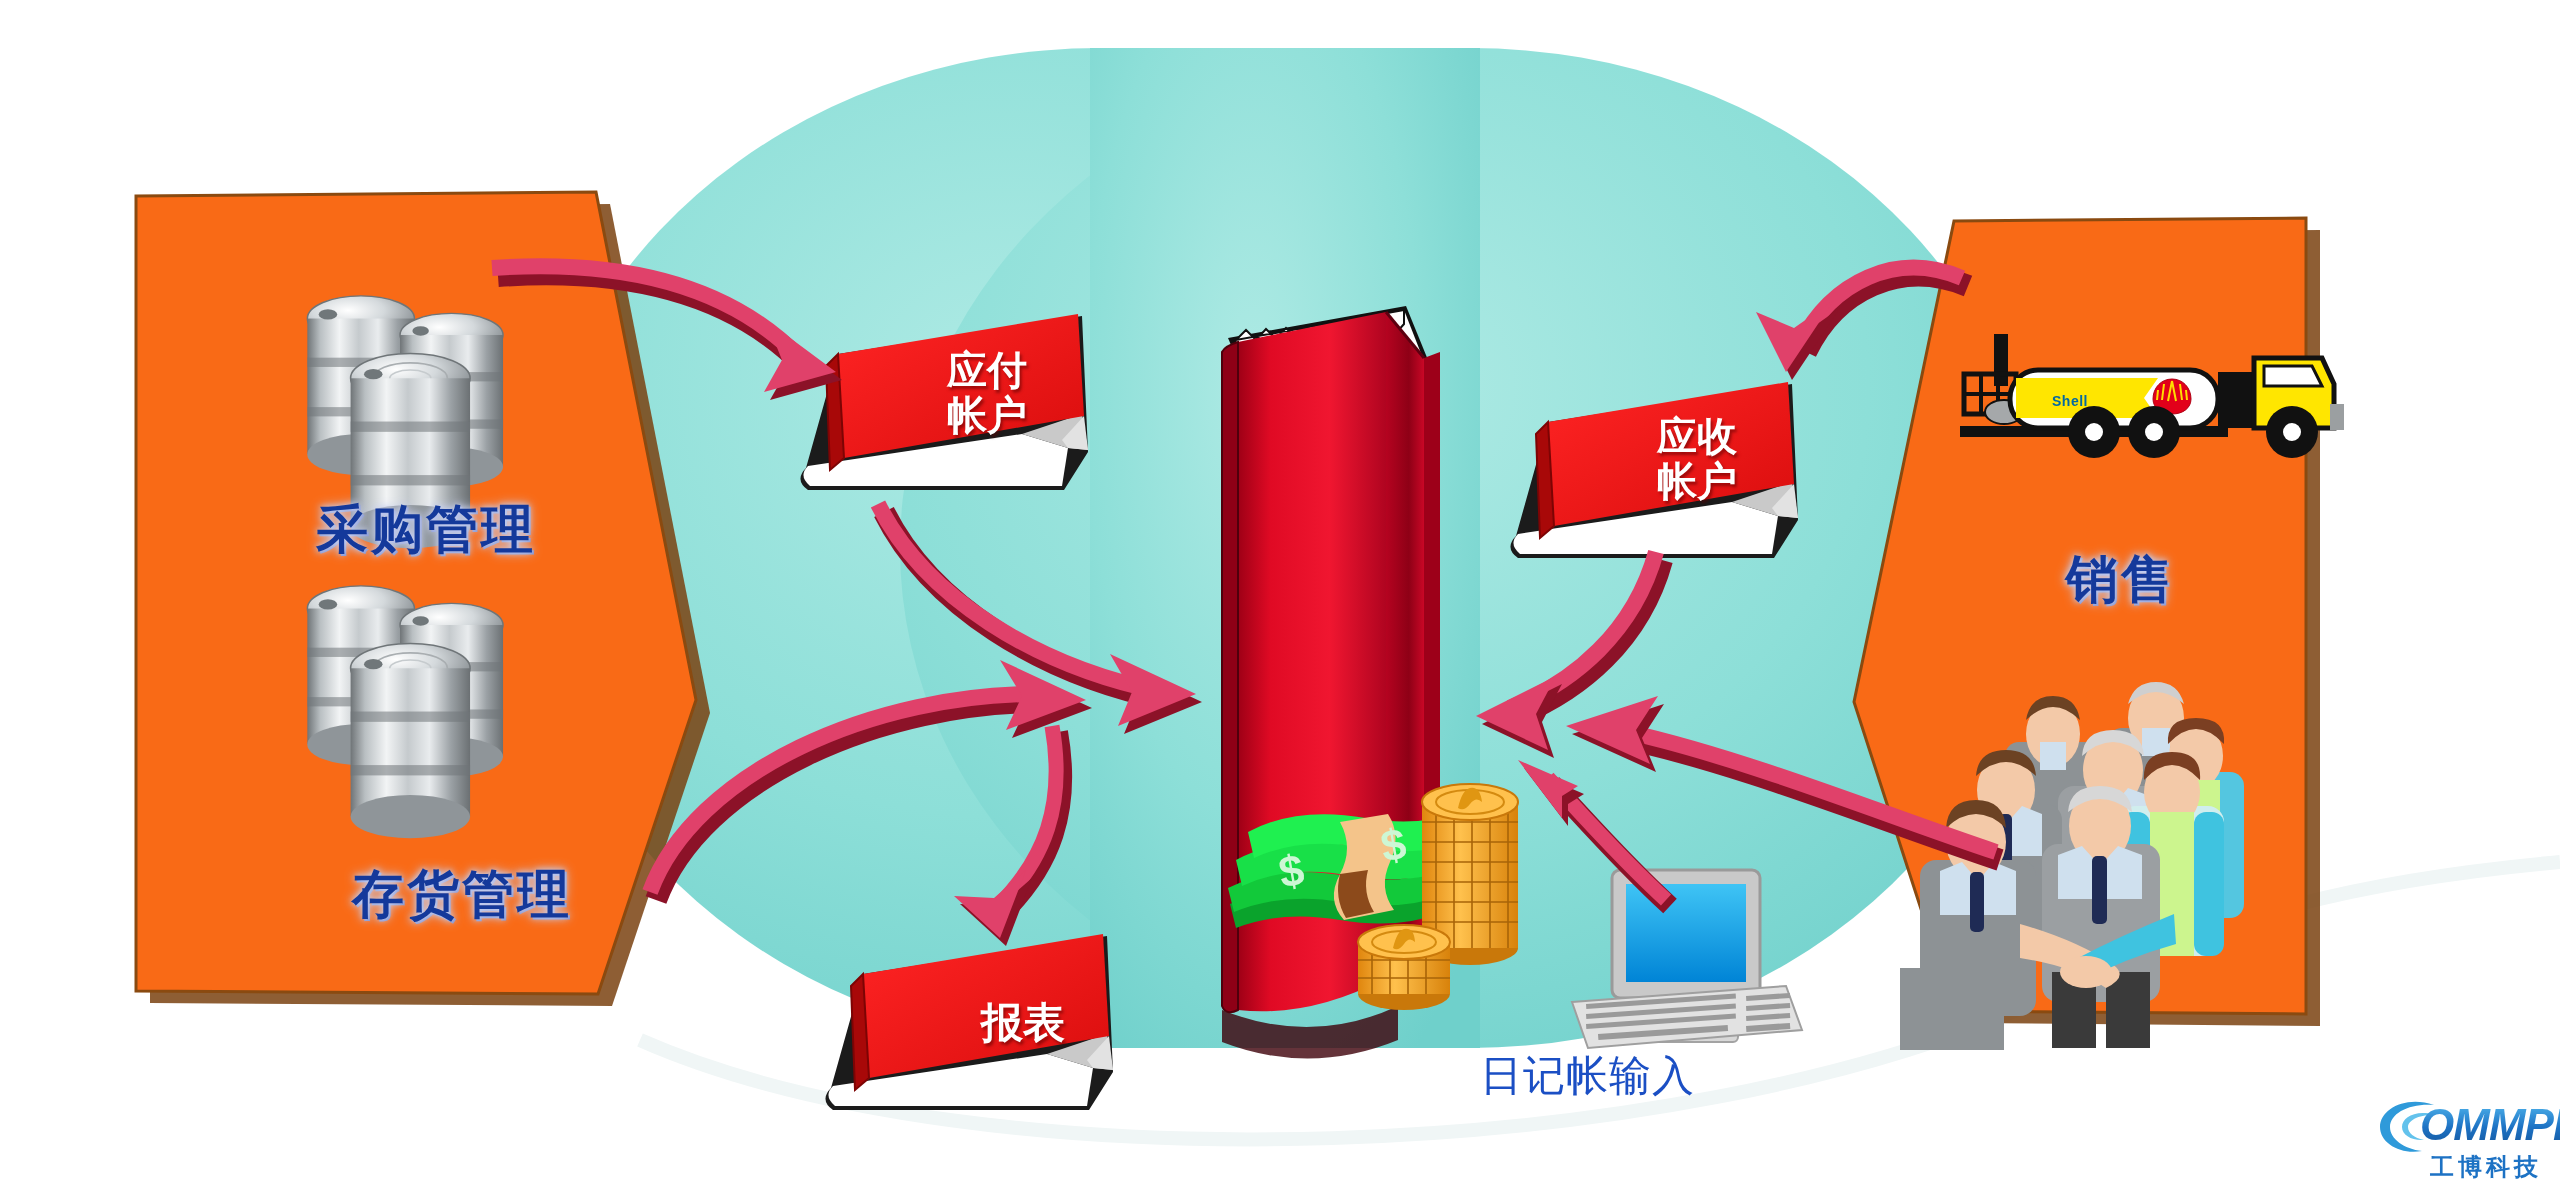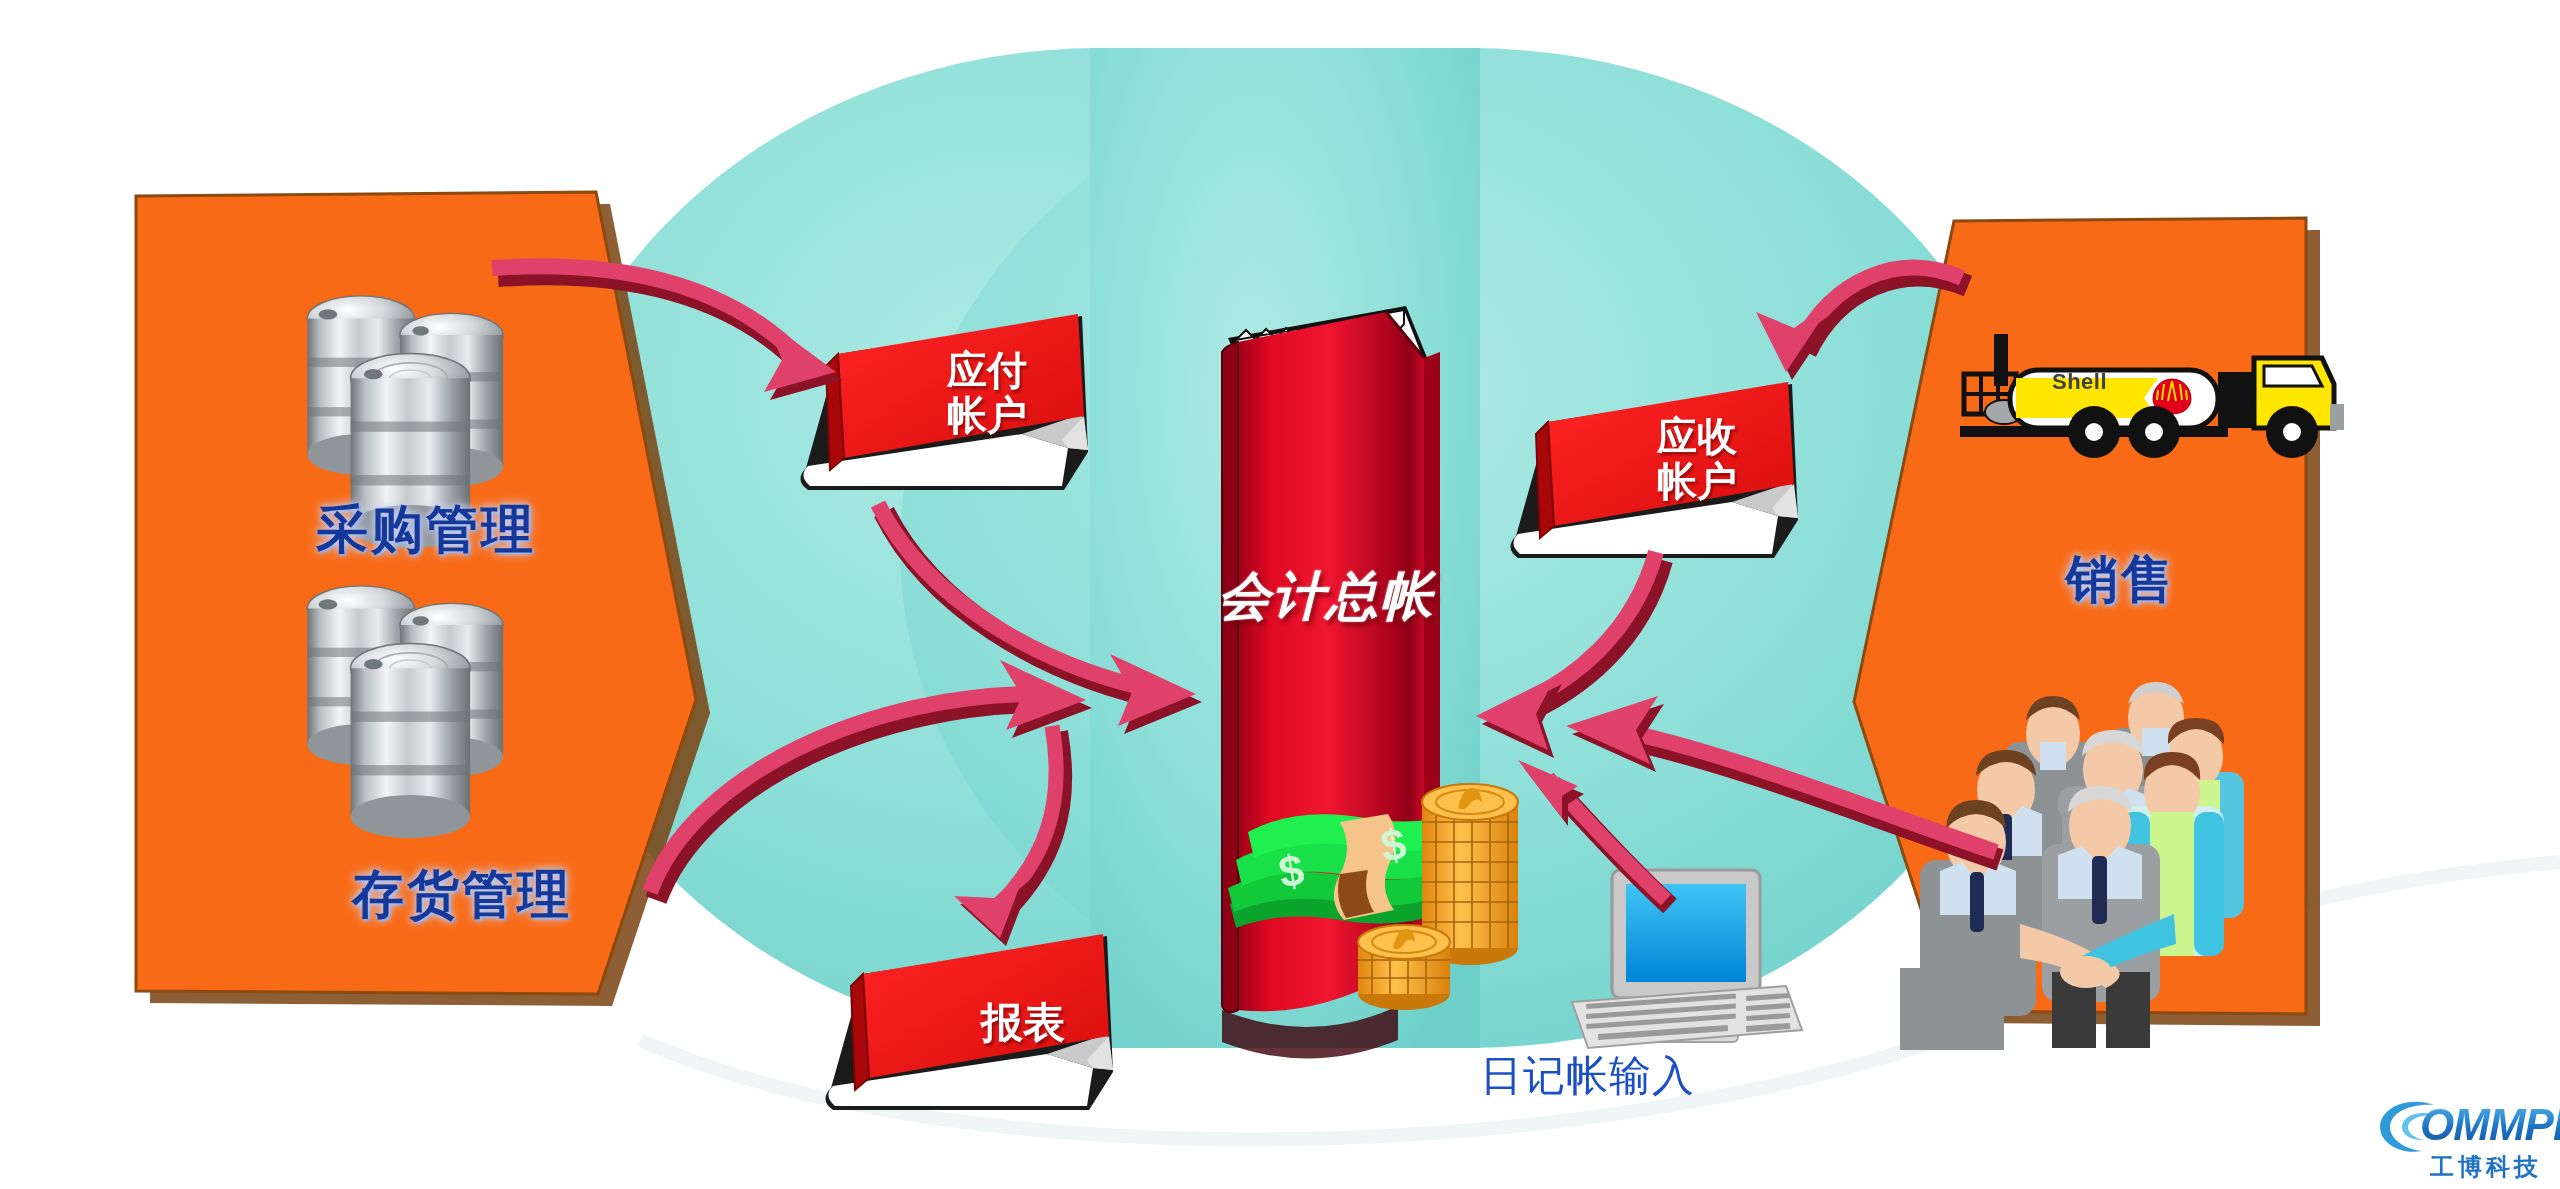--- a/index.html
+++ b/index.html
@@ -26,21 +26,21 @@
     font-size:52px;font-weight:bold;color:#ffffff;letter-spacing:2px;
     font-style:italic;
     text-shadow:3px 4px 5px rgba(110,0,10,.75), 0 0 2px #fff;
   }
   
   .journal-label{
     font-size:42px;font-weight:normal;color:#1b4fc4;letter-spacing:1px;
   }
   
   .shell-word{
-    font-size:22px;font-weight:bold;color:#404040;letter-spacing:.5px;
+    font-size:14px;font-weight:bold;color:#0369a1;letter-spacing:.5px;margin-top:24px;
   }
   
   #logo{position:absolute;right:18px;bottom:6px;text-align:left;}
   .logo-main{
     font-size:44px;font-weight:bold;font-style:italic;color:#1f7fd0;
     letter-spacing:-1px;line-height:1;
     background:linear-gradient(180deg,#4fb4ec 0%,#1d72c4 55%,#1558a0 100%);
     -webkit-background-clip:text;background-clip:text;color:transparent;
   }
   .logo-sub{
@@ -469,21 +469,20 @@
   <div>帐户</div>
 </div>
 
 <div class="lbl book-label" style="left:1602px;top:414px;width:190px;">
   <div>应收</div>
   <div>帐户</div>
 </div>
 
 <div class="lbl book-label one-line" style="left:928px;top:987px;width:190px;">报表</div>
 
-<div class="lbl ledger-label" style="left:1218px;top:562px;">会计总帐</div>
 
 <div class="lbl journal-label" style="left:1480px;top:1048px;">日记帐输入</div>
 
 <div class="lbl shell-word" style="left:2052px;top:369px;">Shell</div>
 
 <div id="logo">
   <div style="position:relative;height:52px;">
     <svg width="70" height="60" viewBox="0 0 70 60" style="position:absolute;left:0;top:-4px;">
       <path d="M58 8 C 30 -2 4 12 4 30 C 4 46 24 58 46 54 C 28 52 14 42 14 30 C 14 16 34 6 58 8 Z" fill="#2f9ada"></path>
       <path d="M60 18 C 40 12 26 20 26 30 C 26 38 36 44 48 43 C 38 41 32 36 32 30 C 32 23 44 17 60 18 Z" fill="#63c2ec"></path>

